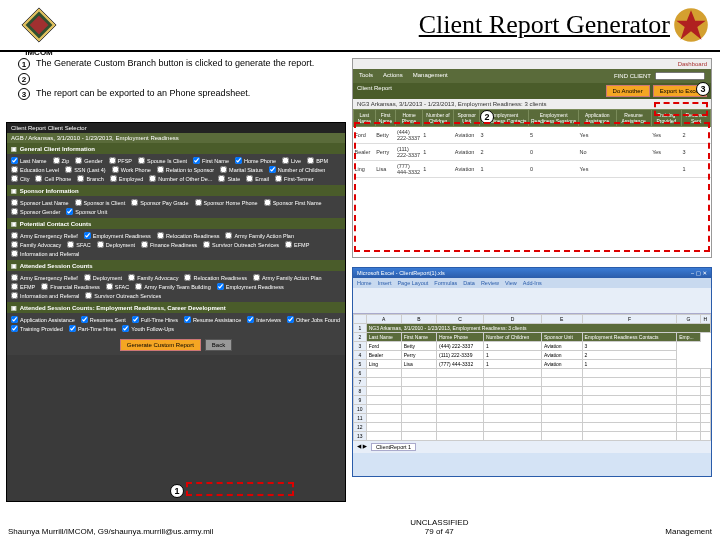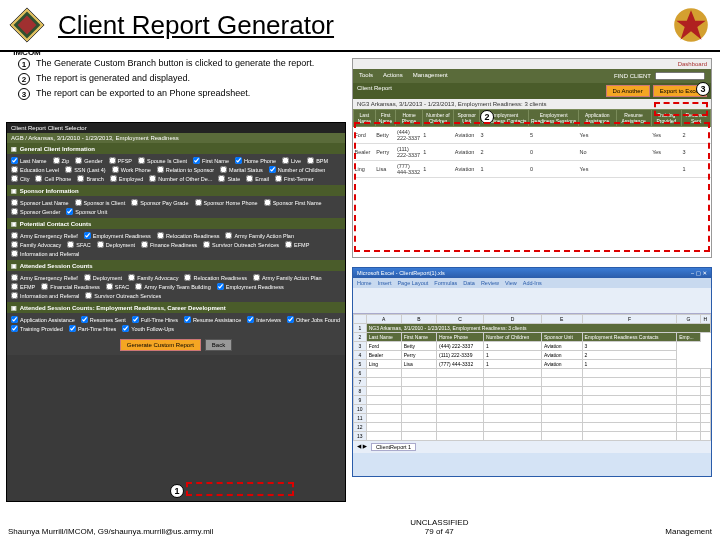--- a/index.html
+++ b/index.html
@@ -1,22 +1,22 @@
 <!DOCTYPE html>
 <html><head>
 <meta charset="utf-8">
 <style>
   * { box-sizing: border-box; margin: 0; padding: 0; }
   body { font-family: Arial, sans-serif; width: 720px; height: 540px; background: #fff; position: relative; overflow: hidden; }
 
   .header { display: flex; align-items: center; padding: 4px 8px; border-bottom: 2px solid #000; }
-  .logo-left { width: 38px; height: 38px; position: relative; margin-right: 12px; }
+  .logo-left { width: 38px; height: 38px; position: relative; margin-right: 12px; margin-left: 12px; }
   .logo-left svg { width: 100%; height: 100%; }
   .logo-text { font-size: 8px; font-weight: bold; text-align: center; }
-  .title { font-size: 26px; font-family: Liberation Sans, sans-serif; flex: 1; text-align: left; text-decoration: underline; }
+  .title { font-size: 26px; font-family: Liberation Serif, serif; flex: 1; text-align: right; text-decoration: underline; }
   .logo-right { width: 42px; height: 42px; }
 
   .content { position: relative; width: 100%; height: 460px; }
 
   .steps { position: absolute; left: 18px; top: 6px; width: 300px; font-size: 9px; }
   .step { display: flex; margin-bottom: 3px; }
   .step-num { width: 12px; height: 12px; border-radius: 50%; border: 1px solid #000; font-size: 8px; display: flex; align-items: center; justify-content: center; margin-right: 6px; flex-shrink: 0; font-weight: bold; }
   .step-text { line-height: 1.2; }
 
   .app-panel { position: absolute; left: 6px; top: 70px; width: 340px; height: 380px; background: #3a3a3a; border: 1px solid #000; font-size: 6px; color: #fff; }
@@ -82,21 +82,20 @@
 
 <div class="content">
 
   <div class="steps">
     <div class="step">
         <div class="step-num">1</div>
         <div class="step-text">The Generate Custom Branch button is clicked to generate the report.</div>
       </div>
     <div class="step">
         <div class="step-num">2</div>
-        <div class="step-text">The report is generated and displayed.</div>
       </div>
     <div class="step">
         <div class="step-num">3</div>
         <div class="step-text">The report can be exported to an Phone spreadsheet.</div>
       </div>
   </div>
 
   <div class="app-panel">
     <div class="app-titlebar">Client Report Client Selector</div>
     <div class="app-datebar">AGB / Arkansas, 3/1/2010 - 1/23/2013, Employment Readiness</div>

